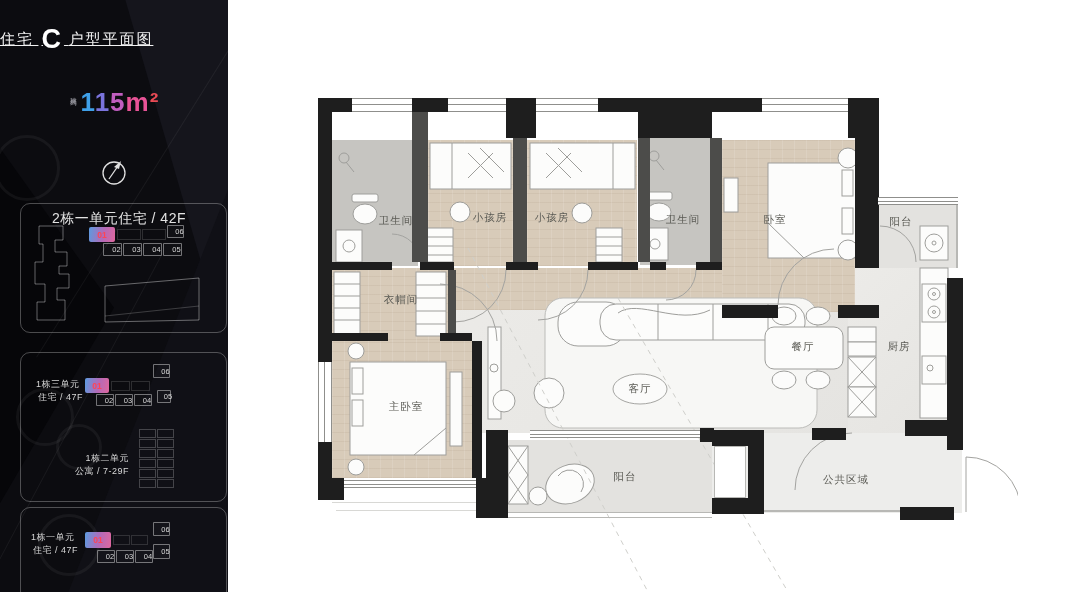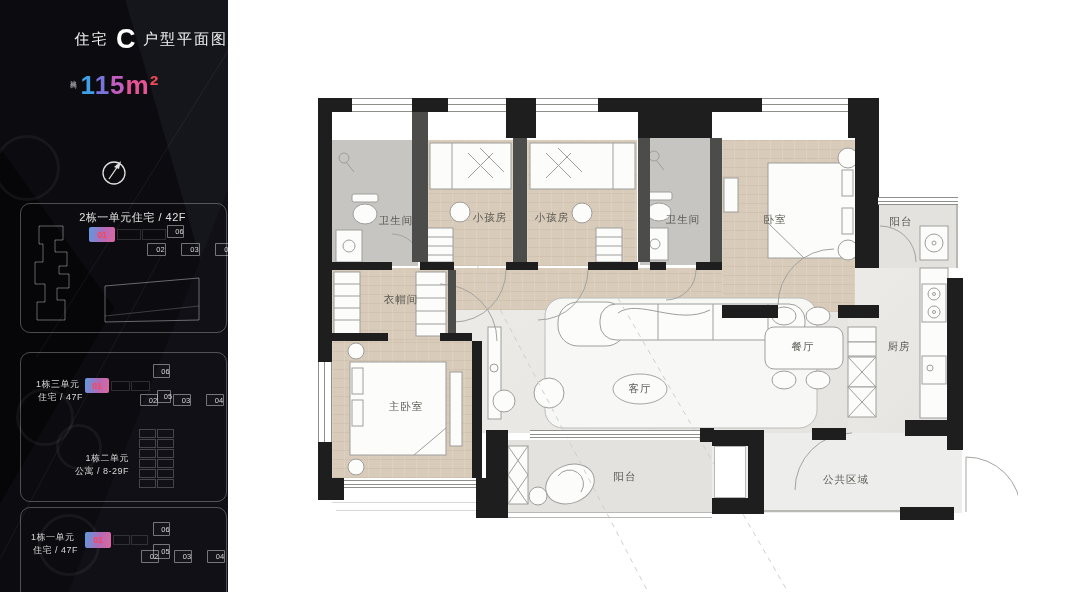--- a/index.html
+++ b/index.html
@@ -6,38 +6,38 @@
   #page{position:relative;width:1080px;height:592px;overflow:hidden;background:#ffffff;
         font-family:"Liberation Sans",sans-serif;}
   
   #sidebar{position:absolute;left:0;top:0;width:228px;height:592px;background:#0c0c10;overflow:hidden;}
   .shard{position:absolute;inset:0;}
   .shard1{clip-path:polygon(55% 0,100% 0,100% 60%);background:#15151c;}
   .shard2{clip-path:polygon(0 25%,50% 52%,0 85%);background:#060609;}
   .shard3{clip-path:polygon(100% 32%,100% 100%,30% 100%);background:#101016;}
   .streak{position:absolute;width:1px;height:430px;background:rgba(255,255,255,.055);}
   .wm{position:absolute;border-radius:50%;border:3px solid rgba(255,255,255,.05);}
-  .s-title{position:absolute;top:24px;left:0;right:0;text-align:right;color:#f2f2f2;white-space:nowrap;}
+  .s-title{position:absolute;top:24px;left:0;right:0;text-align:left;color:#f2f2f2;white-space:nowrap;text-decoration:underline;}
   .t-pre,.t-suf{font-size:15px;letter-spacing:2px;vertical-align:middle;}
   .t-letter{font-size:27px;font-weight:bold;margin:0 3px;vertical-align:middle;color:#ffffff;}
-  .s-area{position:absolute;top:70px;left:0;right:0;display:flex;justify-content:center;align-items:flex-start;text-align:right;}
+  .s-area{position:absolute;top:87px;left:0;right:0;display:flex;justify-content:center;align-items:flex-start;text-align:right;}
   .a-pre{writing-mode:vertical-rl;font-size:6.5px;color:#9a9aa2;letter-spacing:1px;margin:5px 3px 0 0;}
   .a-num{font-size:26px;font-weight:bold;letter-spacing:1px;line-height:30px;}
   .s-spec{position:absolute;top:106px;left:0;right:0;text-align:center;color:#e8e8e8;font-size:15px;
           letter-spacing:8px;padding-left:8px;}
   .s-map{position:absolute;top:139px;left:0;right:0;text-align:center;color:#d5d5d5;font-size:10.5px;letter-spacing:4px;padding-left:4px;}
   #compass{position:absolute;top:156px;left:50%;transform:translateX(-50%);}
   .card{position:absolute;left:20px;width:205px;border:1px solid rgba(255,255,255,.28);border-radius:10px;}
-  .c-title{position:absolute;font-size:11px;color:#e2e2e2;letter-spacing:.5px;white-space:nowrap;}
+  .c-title{position:absolute;font-size:14px;color:#e2e2e2;letter-spacing:.5px;white-space:nowrap;}
   .c-label{position:absolute;font-size:9px;color:#d8d8d8;white-space:nowrap;letter-spacing:.5px;}
   .hl{position:absolute;background:linear-gradient(100deg,#5b9be0,#b36ab8 55%,#e0679e);border-radius:2px;
       display:flex;align-items:center;justify-content:center;font-size:8.5px;font-weight:bold;color:#ff4455;}
   .ubox{border:1px solid rgba(255,255,255,.42);color:#d8d8d8;font-size:7.5px;display:flex;align-items:center;
         justify-content:center;border-radius:1px;background:rgba(255,255,255,.02);box-sizing:border-box;padding-left:8px;}
-  .urow{position:absolute;display:flex;gap:15px;margin-left:44px;}
+  .urow{position:absolute;display:flex;gap:1px;}
   .frow{position:absolute;display:flex;gap:1px;}
   .fcell{border:1px solid rgba(255,255,255,.14);box-sizing:border-box;}
   .stack{position:absolute;display:grid;grid-template-columns:17px 17px;grid-auto-rows:9px;gap:1px;}
   .scell{border:1px solid rgba(255,255,255,.22);box-sizing:border-box;}
   
   #plan{position:absolute;left:318px;top:98px;width:700px;height:494px;}
   .floor{position:absolute;}
   .f-tile{background:#c6c5c1;}
   .f-wood{background:#d8cbb9;background-image:repeating-linear-gradient(90deg,rgba(255,255,255,.12) 0 1px,transparent 1px 12px),repeating-linear-gradient(0deg,rgba(120,95,70,.08) 0 1px,transparent 1px 9px);}
   .f-marble{background:linear-gradient(135deg,#ecebe8,#e5e4e1);}
@@ -119,21 +119,21 @@
         <div class="fcell" style="width:19px;height:10px;"></div>
       </div>
       <div class="ubox" style="position:absolute;left:132px;top:11px;width:17px;height:14px;">06</div>
       <div class="ubox" style="position:absolute;left:136px;top:37px;width:14px;height:13px;">05</div>
       <div class="urow" style="left:75px;top:41px;">
         <div class="ubox" style="width:18px;height:12px;">02</div>
         <div class="ubox" style="width:18px;height:12px;">03</div>
         <div class="ubox" style="width:18px;height:12px;">04</div>
       </div>
       <div class="c-label" style="right:97px;top:99px;text-align:right;">1栋二单元</div>
-      <div class="c-label" style="right:97px;top:112px;text-align:right;">公寓 / 8-29F</div>
+      <div class="c-label" style="right:97px;top:112px;text-align:right;">公寓 / 7-29F</div>
       <div class="stack" style="left:118px;top:76px;">
         <div class="scell"></div>
           <div class="scell"></div>
         <div class="scell"></div>
           <div class="scell"></div>
         <div class="scell"></div>
           <div class="scell"></div>
         <div class="scell"></div>
           <div class="scell"></div>
         <div class="scell"></div>

